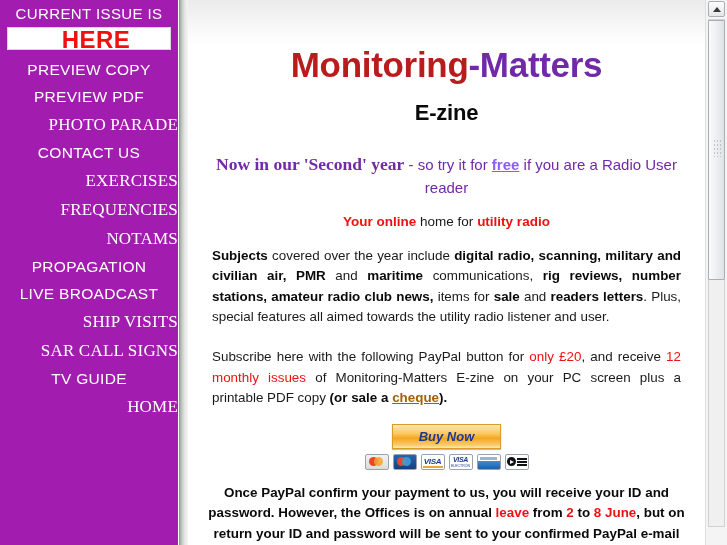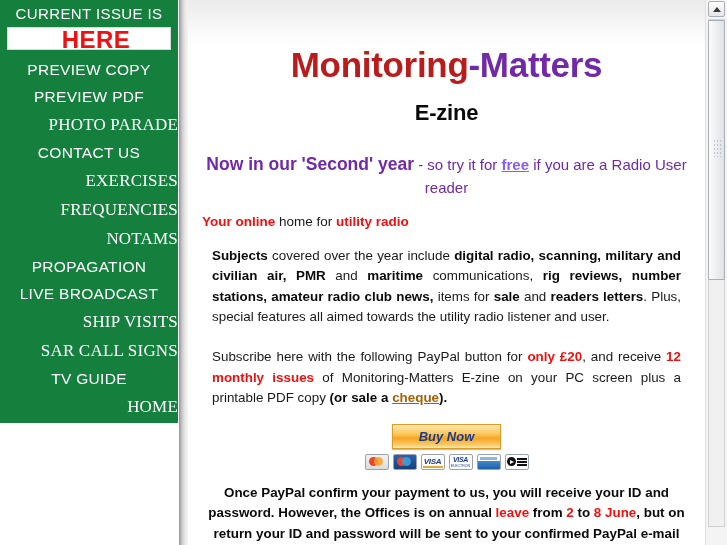--- a/index.html
+++ b/index.html
@@ -19,22 +19,22 @@
     height: 545px;
     overflow: hidden;
     background: #ffffff;
   }
 
   
   .sidebar {
     position: absolute;
     left: 0; top: 0;
     width: 178px;
-    height: 423px;
-    background: #15803d;
+    height: 545px;
+    background: #a21caf;
     overflow: hidden;
   }
   .side-heading {
     color: #ffffff;
     font-size: 15px;
     text-align: center;
     letter-spacing: 0.4px;
     padding-top: 5px;
     font-family: "Liberation Sans", sans-serif;
   }
@@ -132,48 +132,49 @@
   .tagline {
     text-align: center;
     color: #7129a8;
     font-size: 15px;
     margin-top: 25px;
     line-height: 1.5;
   }
   .tagline .big {
     font-size: 17.5px;
     font-weight: bold;
+    font-family: Liberation Serif, serif;
   }
   .tagline a.free {
     color: #8b5cf6;
     font-weight: bold;
     text-decoration: underline;
   }
 
   .online-line {
-    text-align: left;
+    text-align: center;
     font-size: 13.5px;
     margin-top: 14px;
     color: #1a1a1a;
   }
   .online-line .red-b {
     color: #ee1111;
     font-weight: bold;
   }
 
   .para {
     font-size: 13.4px;
     color: #1a1a1a;
     line-height: 1.54;
     margin-top: 17px;
     text-align: justify;
     padding: 0 10px;
   }
   .para b { font-weight: bold; color: #0a0a0a; }
-  .para .red-b { color: #ee1111; font-weight: bold; }
+  .para .red-b { color: #ee1111; font-weight: normal; }
   .para a.cheque {
     color: #a16207;
     text-decoration: underline;
     font-weight: bold;
   }
 
   .para2 { margin-top: 19px; }
 
   
   .paypal-wrap {

